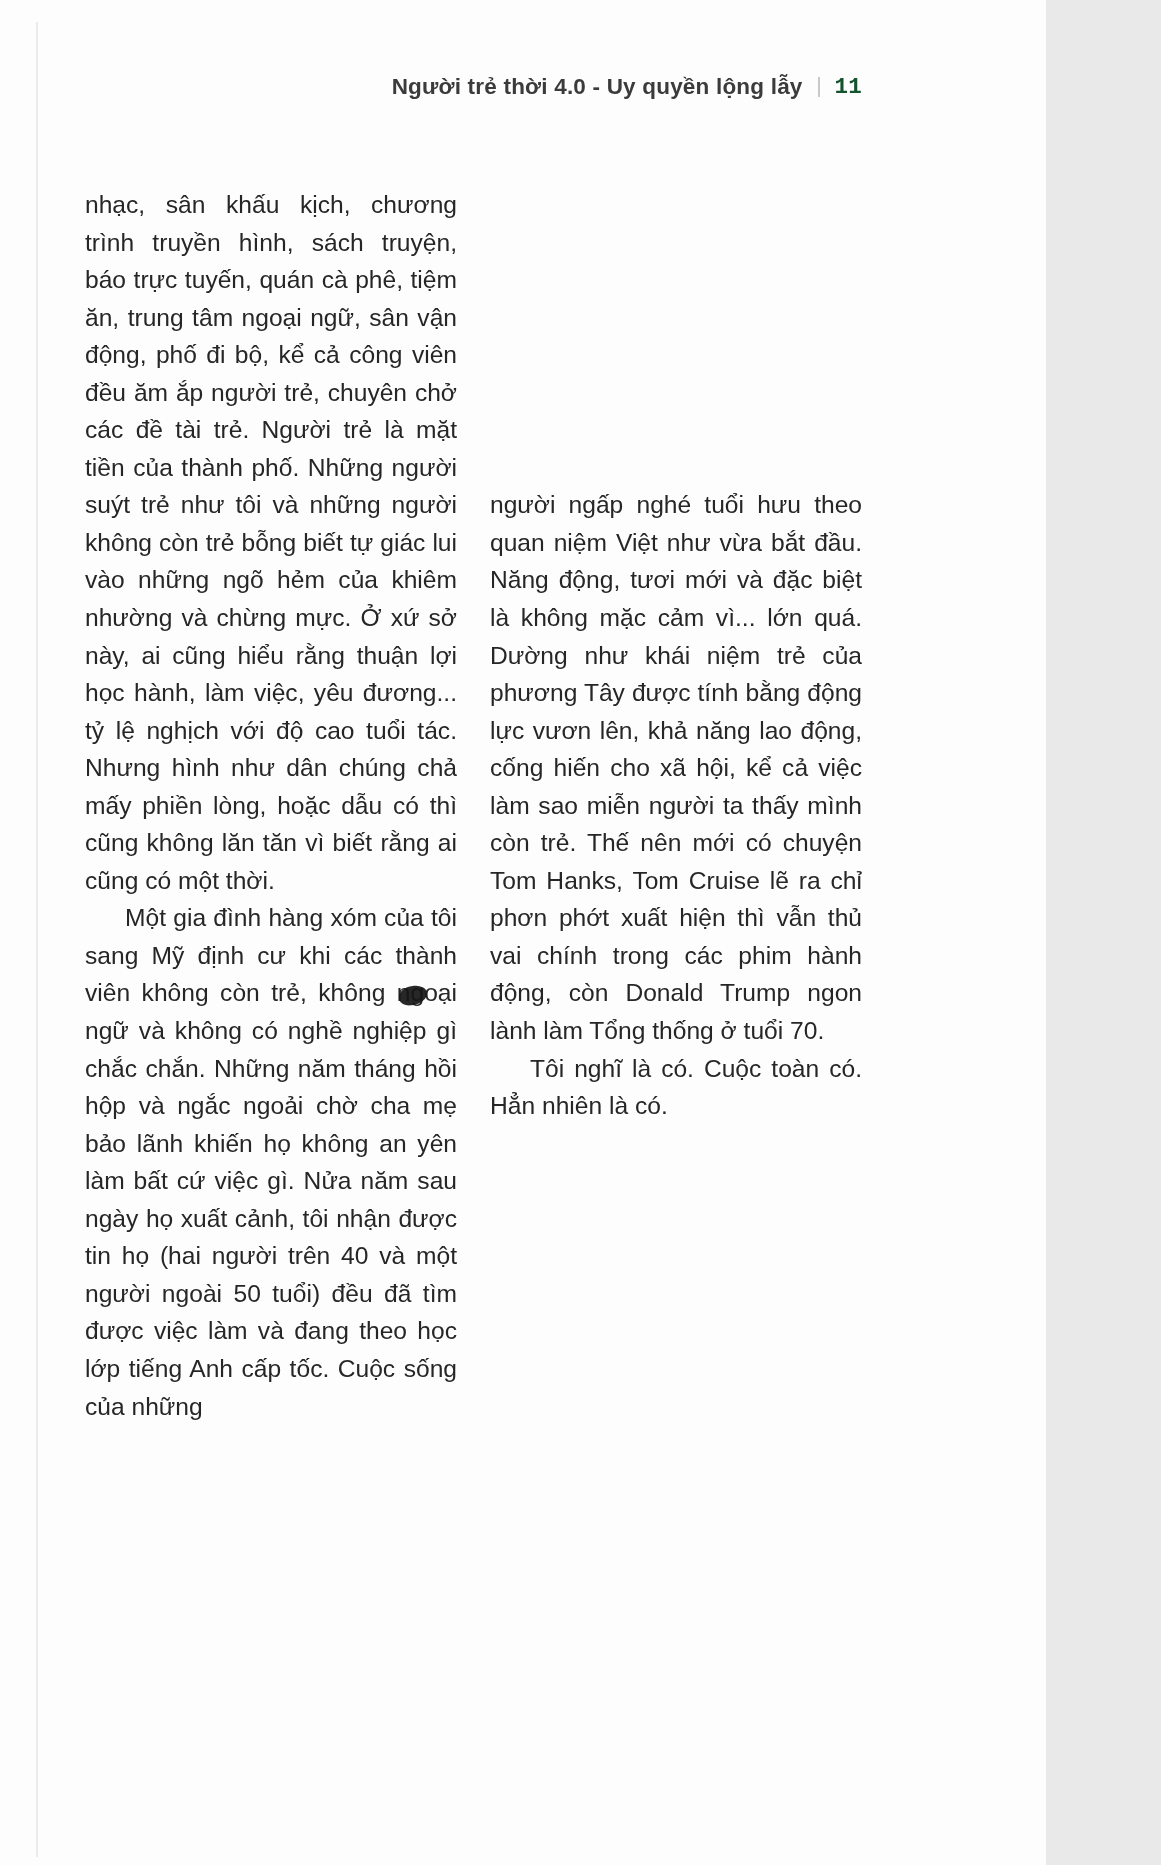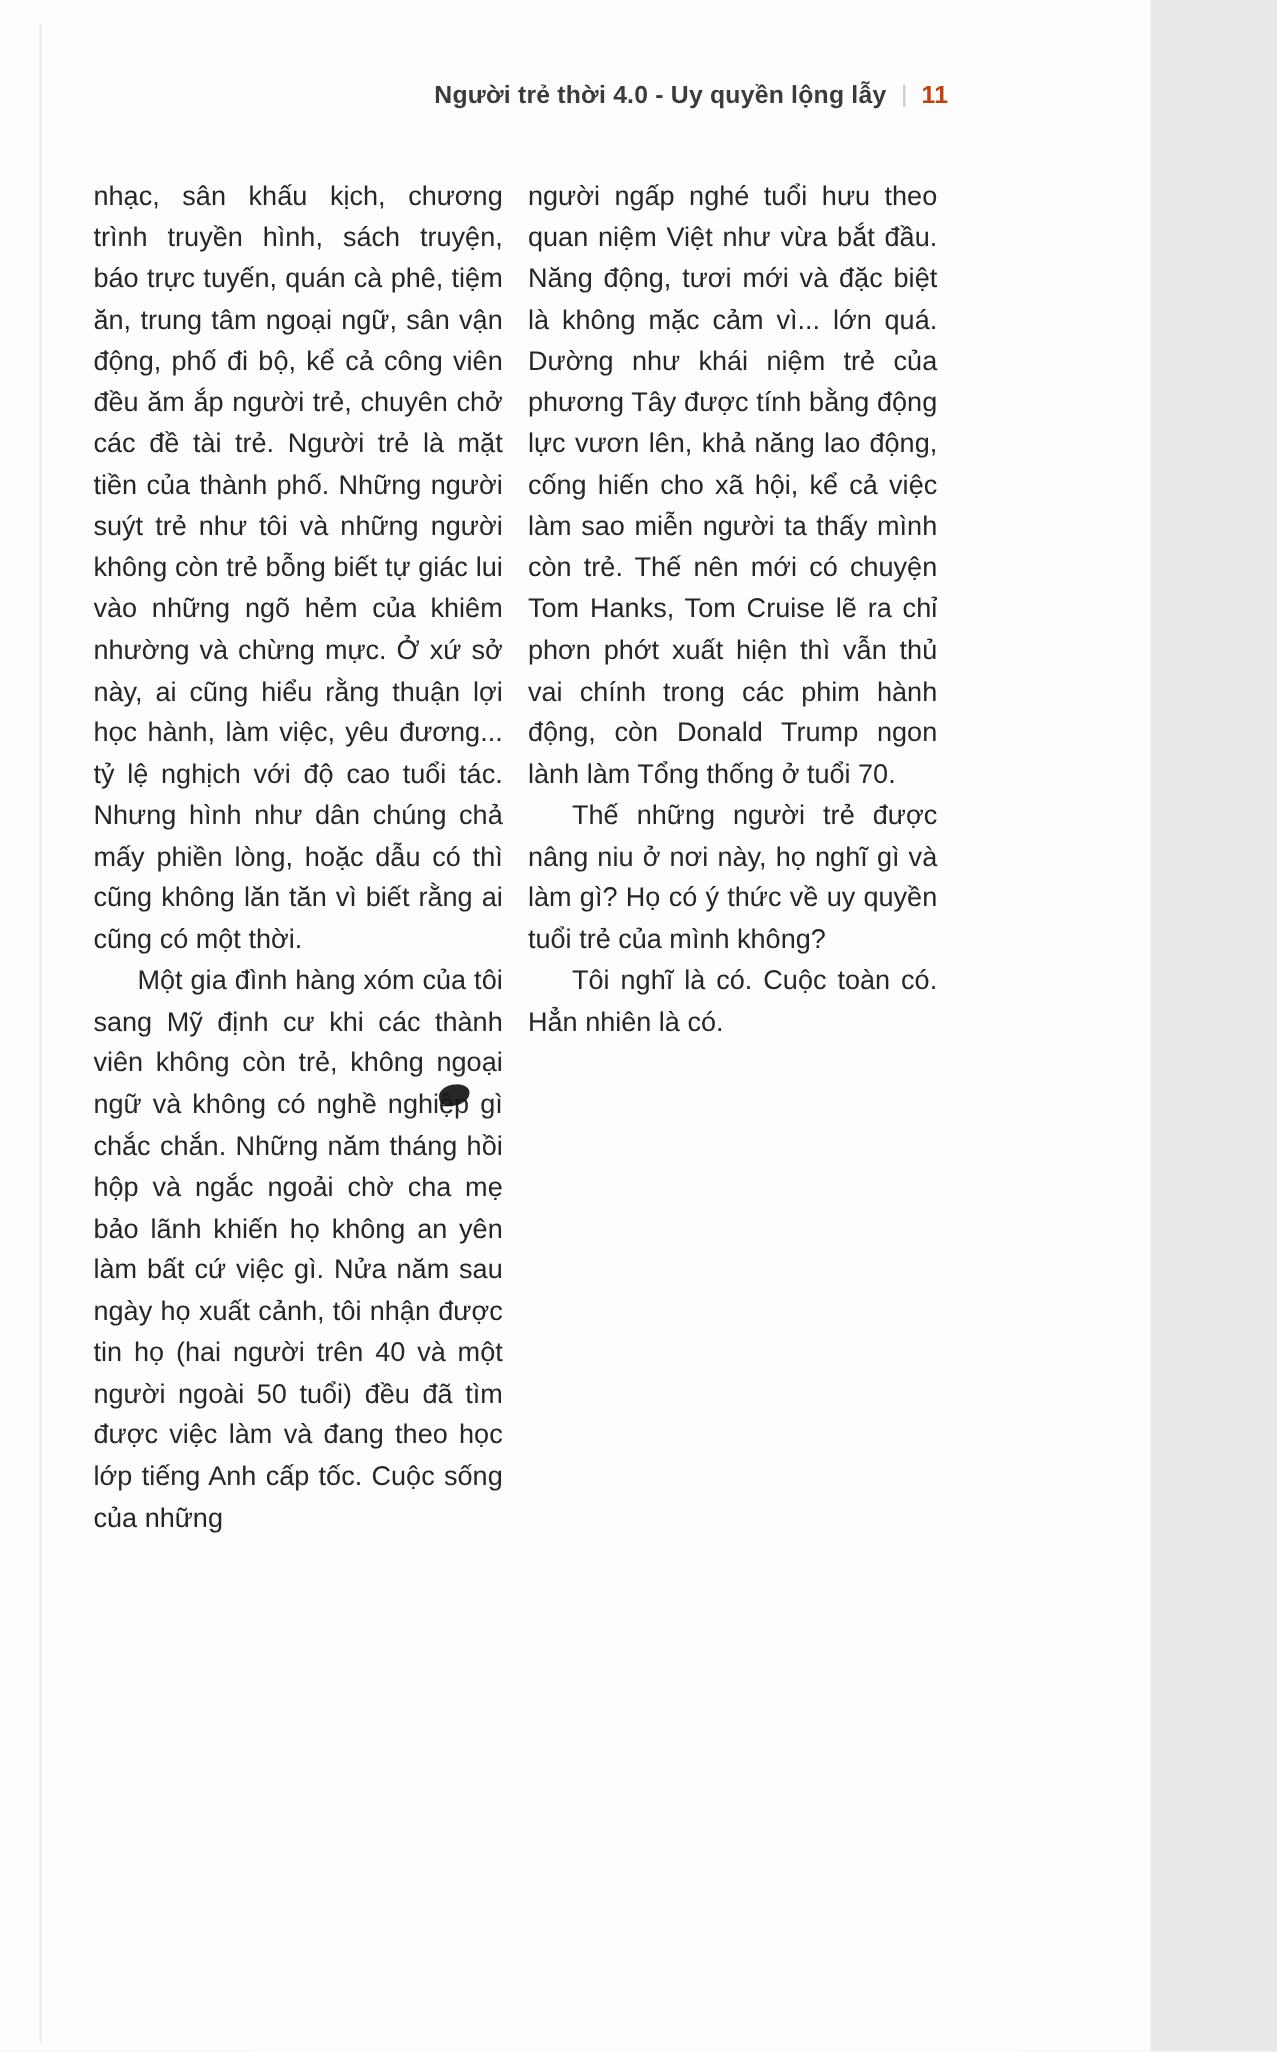--- a/index.html
+++ b/index.html
@@ -37,29 +37,30 @@
     font-weight: 700;
     font-size: 22.5px;
     color: #3b3b3b;
     letter-spacing: 0.2px;
   }
   .header-sep {
     width: 2px;
     height: 20px;
     background: #c9c9c9;
   }
-  .header-page-num { color: #c2410c; }
+  .header-page-num { color: #14532d; font-family: Liberation Mono, monospace; }
 
   .columns {
     position: absolute;
-    top: 160px;
+    top: 186px;
     left: 85px;
     width: 777px;
     display: flex;
-    gap: 23px;
+    gap: 33px;
+    align-items: center;
   }
   .column { width: 372px; }
 
   .para {
     margin: 0;
     font-size: 24.6px;
     line-height: 37.55px;
     color: #262626;
     text-align: justify;
   }
@@ -93,21 +94,20 @@
 
   <main class="columns">
 
     <section class="column column-left">
       <p class="para">nhạc, sân khấu kịch, chương trình truyền hình, sách truyện, báo trực tuyến, quán cà phê, tiệm ăn, trung tâm ngoại ngữ, sân vận động, phố đi bộ, kể cả công viên đều ăm ắp người trẻ, chuyên chở các đề tài trẻ. Người trẻ là mặt tiền của thành phố. Những người suýt trẻ như tôi và những người không còn trẻ bỗng biết tự giác lui vào những ngõ hẻm của khiêm nhường và chừng mực. Ở xứ sở này, ai cũng hiểu rằng thuận lợi học hành, làm việc, yêu đương... tỷ lệ nghịch với độ cao tuổi tác. Nhưng hình như dân chúng chả mấy phiền lòng, hoặc dẫu có thì cũng không lăn tăn vì biết rằng ai cũng có một thời.</p>
       <p class="para indent">Một gia đình hàng xóm của tôi sang Mỹ định cư khi các thành viên không còn trẻ, không ngoại ngữ và không có nghề nghiệp gì chắc chắn. Những năm tháng hồi hộp và ngắc ngoải chờ cha mẹ bảo lãnh khiến họ không an yên làm bất cứ việc gì. Nửa năm sau ngày họ xuất cảnh, tôi nhận được tin họ (hai người trên 40 và một người ngoài 50 tuổi) đều đã tìm được việc làm và đang theo học lớp tiếng Anh cấp tốc. Cuộc sống của những</p>
     </section>
 
     <section class="column column-right">
       <p class="para">người ngấp nghé tuổi hưu theo quan niệm Việt như vừa bắt đầu. Năng động, tươi mới và đặc biệt là không mặc cảm vì... lớn quá. Dường như khái niệm trẻ của phương Tây được tính bằng động lực vươn lên, khả năng lao động, cống hiến cho xã hội, kể cả việc làm sao miễn người ta thấy mình còn trẻ. Thế nên mới có chuyện Tom Hanks, Tom Cruise lẽ ra chỉ phơn phớt xuất hiện thì vẫn thủ vai chính trong các phim hành động, còn Donald Trump ngon lành làm Tổng thống ở tuổi 70.</p>
-      <p class="para indent">Thế những người trẻ được nâng niu ở nơi này, họ nghĩ gì và làm gì? Họ có ý thức về uy quyền tuổi trẻ của mình không?</p>
       <p class="para indent">Tôi nghĩ là có. Cuộc toàn có. Hẳn nhiên là có.</p>
     </section>
 
   </main>
 
   <div class="ink-smudge"></div>
 
 </div>
 
 </body></html>

